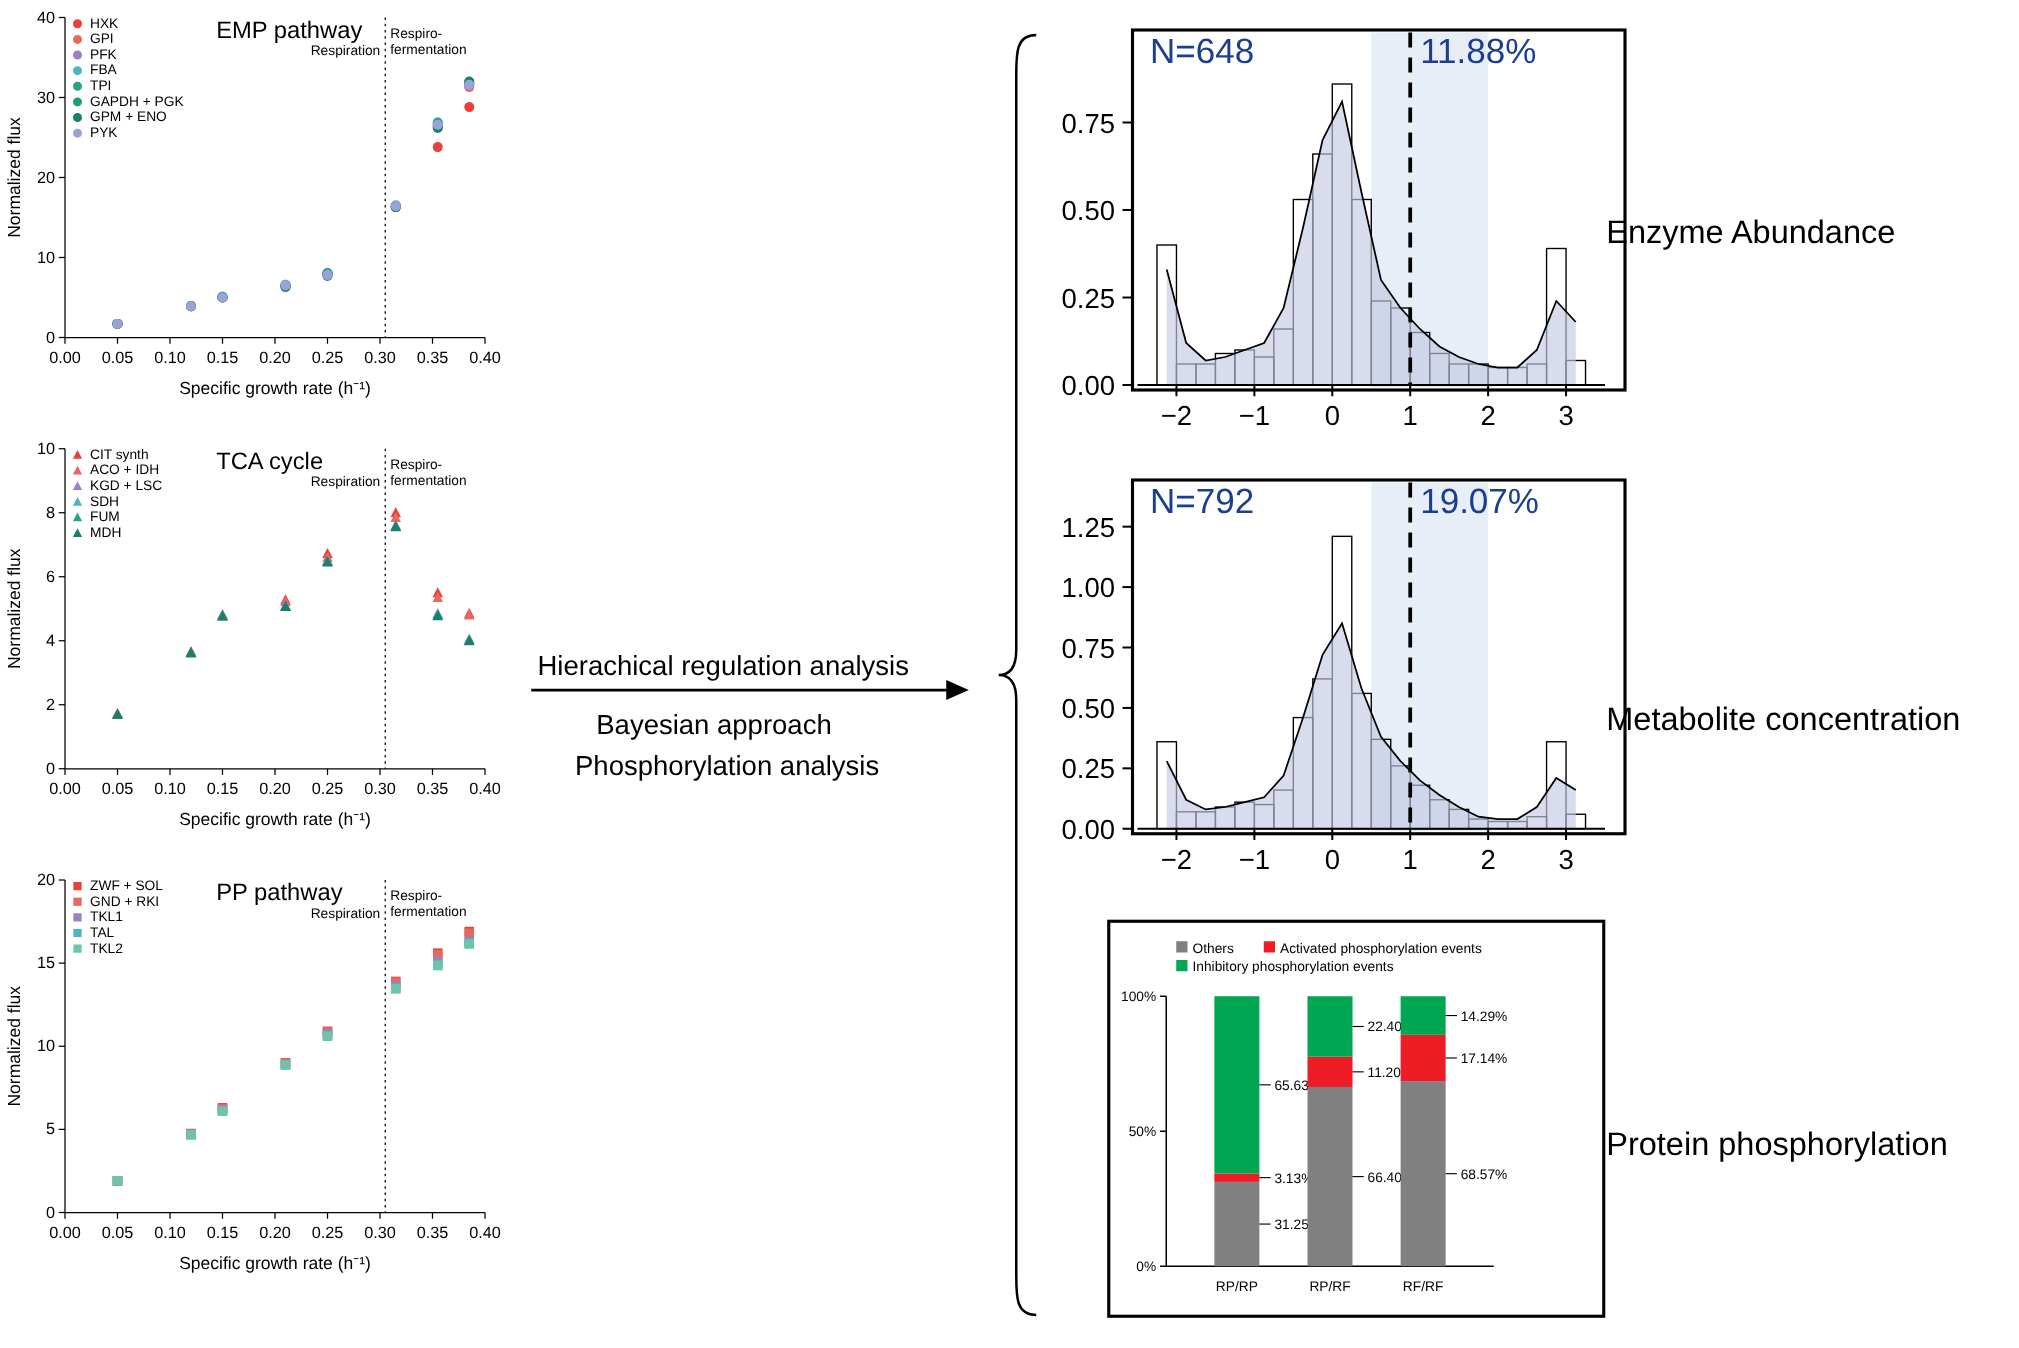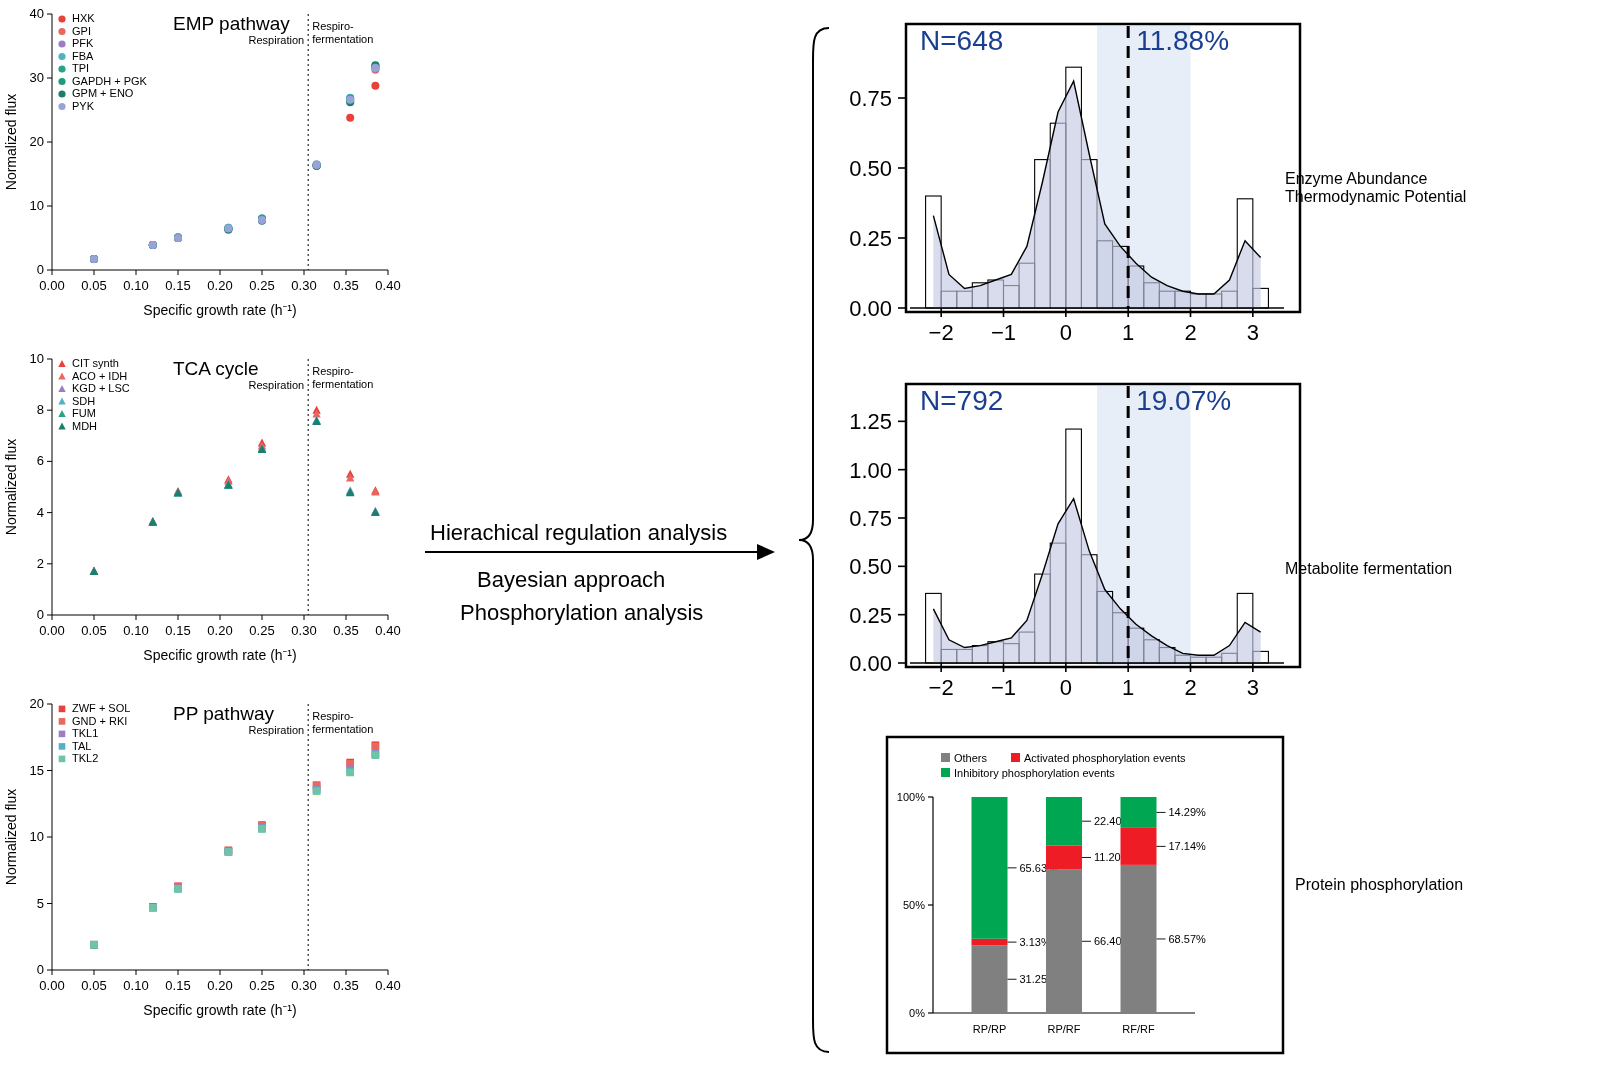--- a/index.html
+++ b/index.html
@@ -5,21 +5,21 @@
   html,body{margin:0;padding:0;background:#ffffff;}
   body{width:1615px;height:1078px;position:relative;font-family:"Liberation Sans",sans-serif;color:#000;overflow:hidden;}
   .panel{position:absolute;}
   svg{display:block;overflow:visible;}
   text{font-family:"Liberation Sans",sans-serif;fill:#000;}
   .axlabel{font-size:14px;}
   .ticklab{font-size:13px;}
   .legtxt{font-size:11px;}
   .pathtitle{font-size:19px;}
   .arrowtxt{font-size:22px;}
-  .rightlab{font-size:16px;}
+  .rightlab{font-size:26px;}
   .bignum{font-size:28px;fill:#1b3f8f;}
   .histtick{font-size:22px;}
   .pctsmall{font-size:11px;}
   .baraxis{font-size:11px;}
 </style>
 </head>
 <body>
 
 <div class="panel" id="emp-panel" style="left:0px;top:0px;width:400px;height:330px;">
     <svg width="400" height="330">
@@ -509,16 +509,15 @@
     </svg>
   </div>
 <div class="panel" id="brace-panel" style="left:795px;top:20px;width:40px;height:1040px;">
     <svg width="40" height="1040">
       <path d="M34,8 C18,8 18,22 18,40 L18,500 C18,515 12,520 4,520 C12,520 18,525 18,540 L18,1000 C18,1018 18,1032 34,1032" fill="none" stroke="#000" stroke-width="2"></path>
     </svg>
   </div>
 
 <div class="panel" style="left:1285px;top:170px;width:320px;">
   <div class="rightlab">Enzyme Abundance</div>
-  <div class="rightlab">Thermodynamic Potential</div>
 </div>
-<div class="panel rightlab" style="left:1285px;top:560px;width:320px;">Metabolite fermentation</div>
-<div class="panel rightlab" style="left:1285px;top:876px;width:320px;padding-left:10px;">Protein phosphorylation</div>
+<div class="panel rightlab" style="left:1285px;top:560px;width:320px;">Metabolite concentration</div>
+<div class="panel rightlab" style="left:1285px;top:900px;width:320px;">Protein phosphorylation</div>
 
 </body></html>

